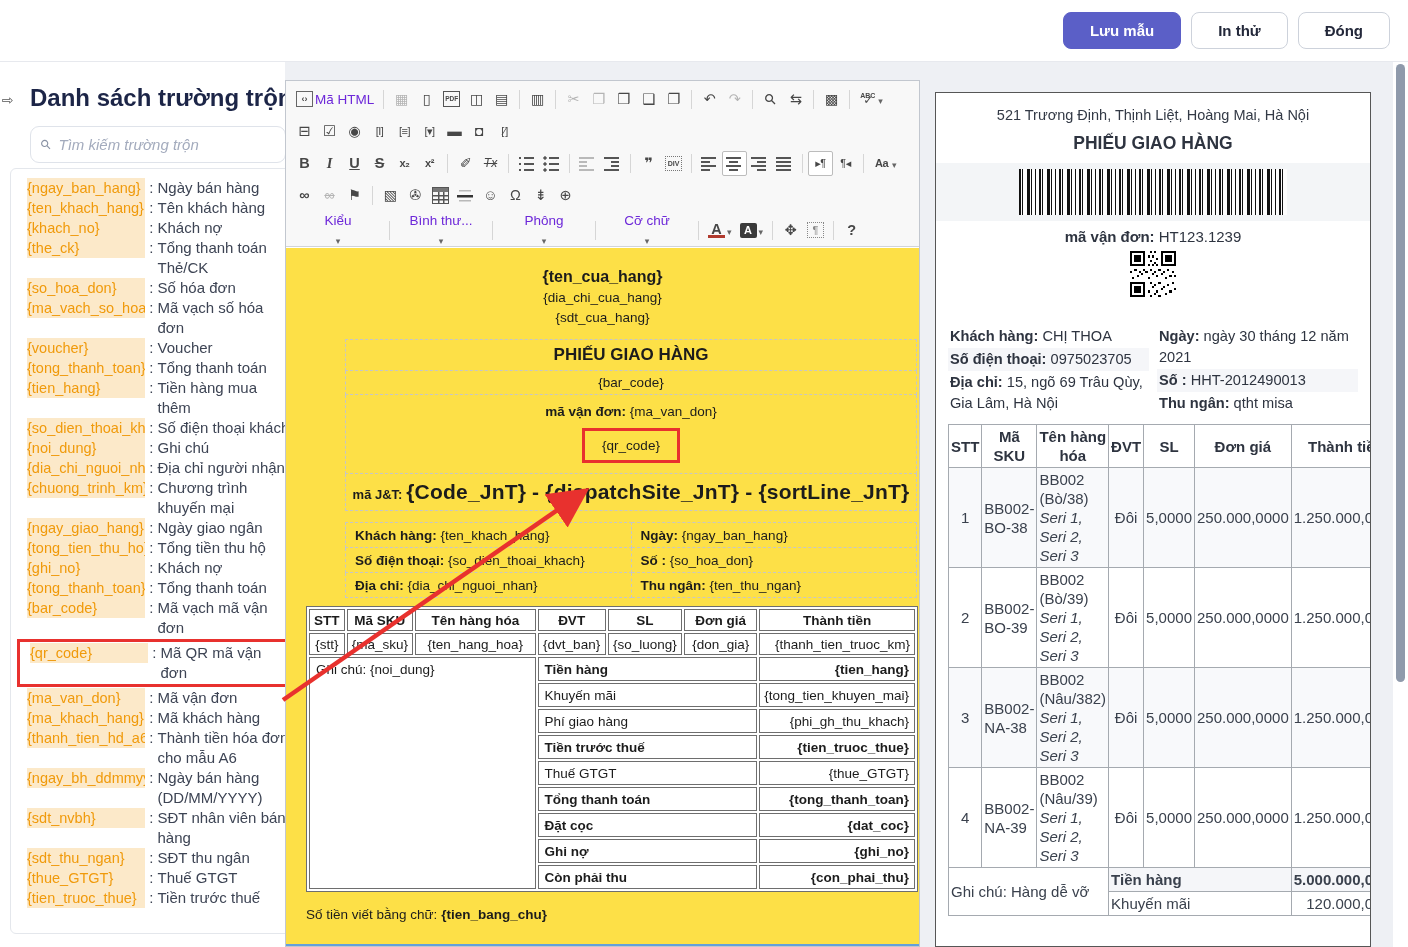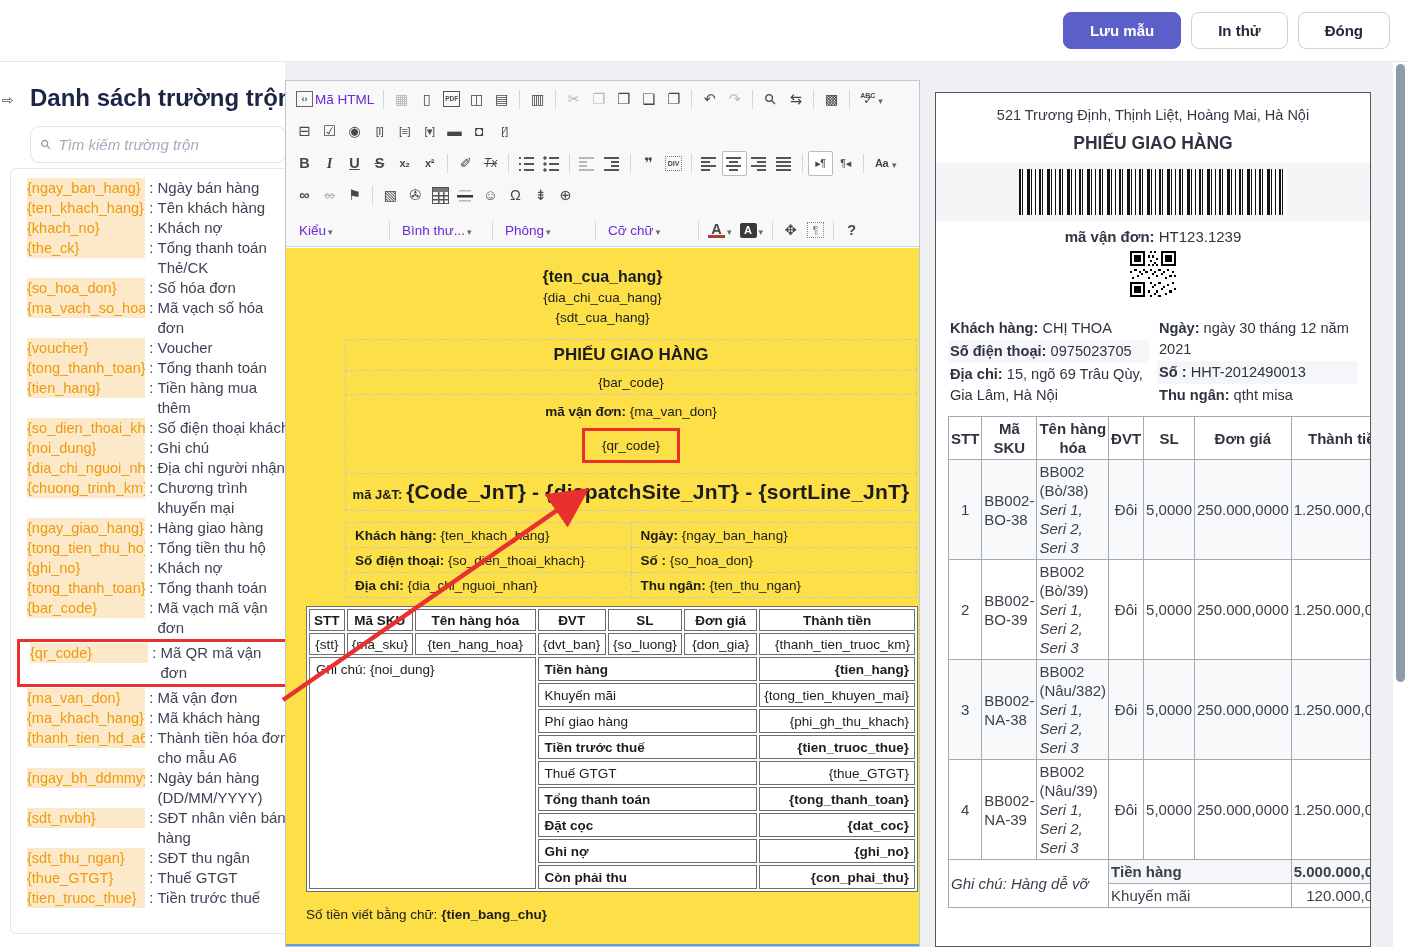--- a/index.html
+++ b/index.html
@@ -34,21 +34,21 @@
   .toolbar{position:absolute;left:0;top:0;right:0;height:166px;background:#f8f8f8;border-bottom:1px solid #d1d4d9;padding:2px 6px;}
   .tb-row{height:32px;display:flex;align-items:center;}
   .tb-row.last{height:38px;}
   .tsep{display:inline-block;width:1px;height:19px;background:#d6d6d6;margin:0 5px;flex:0 0 1px;}
   .tbtn{display:inline-flex;align-items:center;gap:2px;padding:3px 3px;border:1px solid transparent;border-radius:2px;cursor:pointer;flex:0 0 auto;}
   .tbtn.act{background:#fff;border-color:#bcbcbc;}
   .tbtn.dis{opacity:.38;}
   .tg{display:inline-block;width:17px;height:17px;line-height:17px;text-align:center;font-size:14.5px;color:#474747;overflow:hidden;}
   .tlbl{font-size:13.5px;color:#6d28d9;white-space:nowrap;}
   .tcaret::after{content:"▾";font-size:9px;color:#666;}
-  .combo{width:92px;justify-content:flex-start;padding:4px 6px;}
+  .combo{width:92px;justify-content:flex-start;padding:4px 6px;flex-direction:column;}
   .gb{font-weight:bold;} .gi{font-style:italic;font-weight:bold;font-family:"Liberation Serif",serif;}
   .gu{text-decoration:underline;font-weight:bold;} .gs{text-decoration:line-through;font-weight:bold;}
   .small{font-size:11px;letter-spacing:-.5px;}
   .rot{transform:rotate(-45deg);font-weight:bold;}
   .boxed{border:1px solid #666;font-size:9px;font-weight:bold;line-height:14px;height:16px;}
   .boxdot{border:1px dotted #888;font-size:11px;line-height:14px;color:#888;height:16px;}
   .ic-pdf{font-size:6.5px;font-weight:bold;border:1px solid #555;line-height:14px;height:16px;}
   .ic-abc{font-size:7px;font-weight:bold;position:relative;line-height:9px;}
   .ic-abc::after{content:"✓";position:absolute;left:4px;top:5px;font-size:12px;}
   .ic-tx{font-style:italic;text-decoration:line-through;font-size:12px;}
@@ -94,34 +94,34 @@
 
   
   .preview{position:absolute;left:935px;top:92px;width:436px;bottom:0;background:#fff;border:1px solid #565656;overflow:hidden;padding:12px 12px 0;z-index:6;font-size:15px;color:#2e3440;}
   .ptitle{font-size:17px;font-weight:bold;text-align:center;line-height:24px;}
   .pline{font-size:14.5px;text-align:center;line-height:21px;color:#333a46;}
   .pdoct{font-size:17.5px;font-weight:bold;text-align:center;margin-top:5px;line-height:25px;}
   .bcstrip{margin:7px -12px 0;background:#f3f5f7;padding:6px 0;}
   .bars{width:268px;height:46px;margin:0 auto;background:repeating-linear-gradient(90deg,#101010 0 2px,#fdfdfd 2px 3px,#101010 3px 4px,#fdfdfd 4px 8px,#101010 8px 11px,#fdfdfd 11px 12px,#101010 12px 13px,#fdfdfd 13px 16px,#101010 16px 17px,#fdfdfd 17px 20px);}
   .pmvd{text-align:center;margin-top:7px;font-size:15px;}
   .pqr{display:block;margin:6px auto 0;}
-  .pinfo{display:flex;margin-top:20px;font-size:14.6px;line-height:21px;gap:8px;}
+  .pinfo{display:flex;margin-top:28px;font-size:14.6px;line-height:21px;gap:8px;}
   .picol{width:50%;}
   .picol .pie{padding:1px 2px;}
   .pie.shaded{background:#f5f6f9;}
   table.ptbl{border-collapse:collapse;width:100%;margin-top:9px;font-size:15px;}
   .ptbl th,.ptbl td{border:1px solid #a5aab0;line-height:19px;padding:2px 2px;vertical-align:middle;}
   .ptbl th{font-weight:bold;text-align:center;}
   .ptbl td{color:#3a414d;}
   .pre{white-space:pre-line;}
   .tc-stt,.tc-dvt,.tc-sl{text-align:center;}
   .tc-price,.tc-total{text-align:right;padding-right:3px;}
   .pseri{font-style:italic;}
   tr.shaded td{background:#f8f9fb;}
-  .pnote{vertical-align:top;text-align:left;padding:3px 4px;font-style:italic;}
+  .pnote{vertical-align:top;text-align:left;padding:3px 4px;}
   .pflbl{text-align:left;padding-left:4px;}
   .pfval{text-align:right;padding-right:3px;}
   tr.bold .pflbl,tr.bold .pfval{font-weight:bold;}
   tr.fshade .pflbl,tr.fshade .pfval{background:#f5f6f9;}
 
   
   .vscroll{position:absolute;right:0;top:62px;width:15px;bottom:0;background:#fff;z-index:40;}
   .vthumb{position:absolute;left:3px;top:2px;width:9px;height:618px;border-radius:5px;background:#8f9aab;}
 
   
@@ -221,21 +221,21 @@
 
       <div class="frow">
         <span class="fcode">{chuong_trinh_km}</span>
         <span class="fcolon"></span>
         <span class="flabel">Chương trình khuyến mại</span>
       </div>
 
       <div class="frow">
         <span class="fcode">{ngay_giao_hang}</span>
         <span class="fcolon"></span>
-        <span class="flabel">Hàng giao hàng</span>
+        <span class="flabel">Ngày giao ngân</span>
       </div>
 
       <div class="frow">
         <span class="fcode">{tong_tien_thu_ho}</span>
         <span class="fcolon"></span>
         <span class="flabel">Tổng tiền thu hộ</span>
       </div>
 
       <div class="frow">
         <span class="fcode">{ghi_no}</span>

